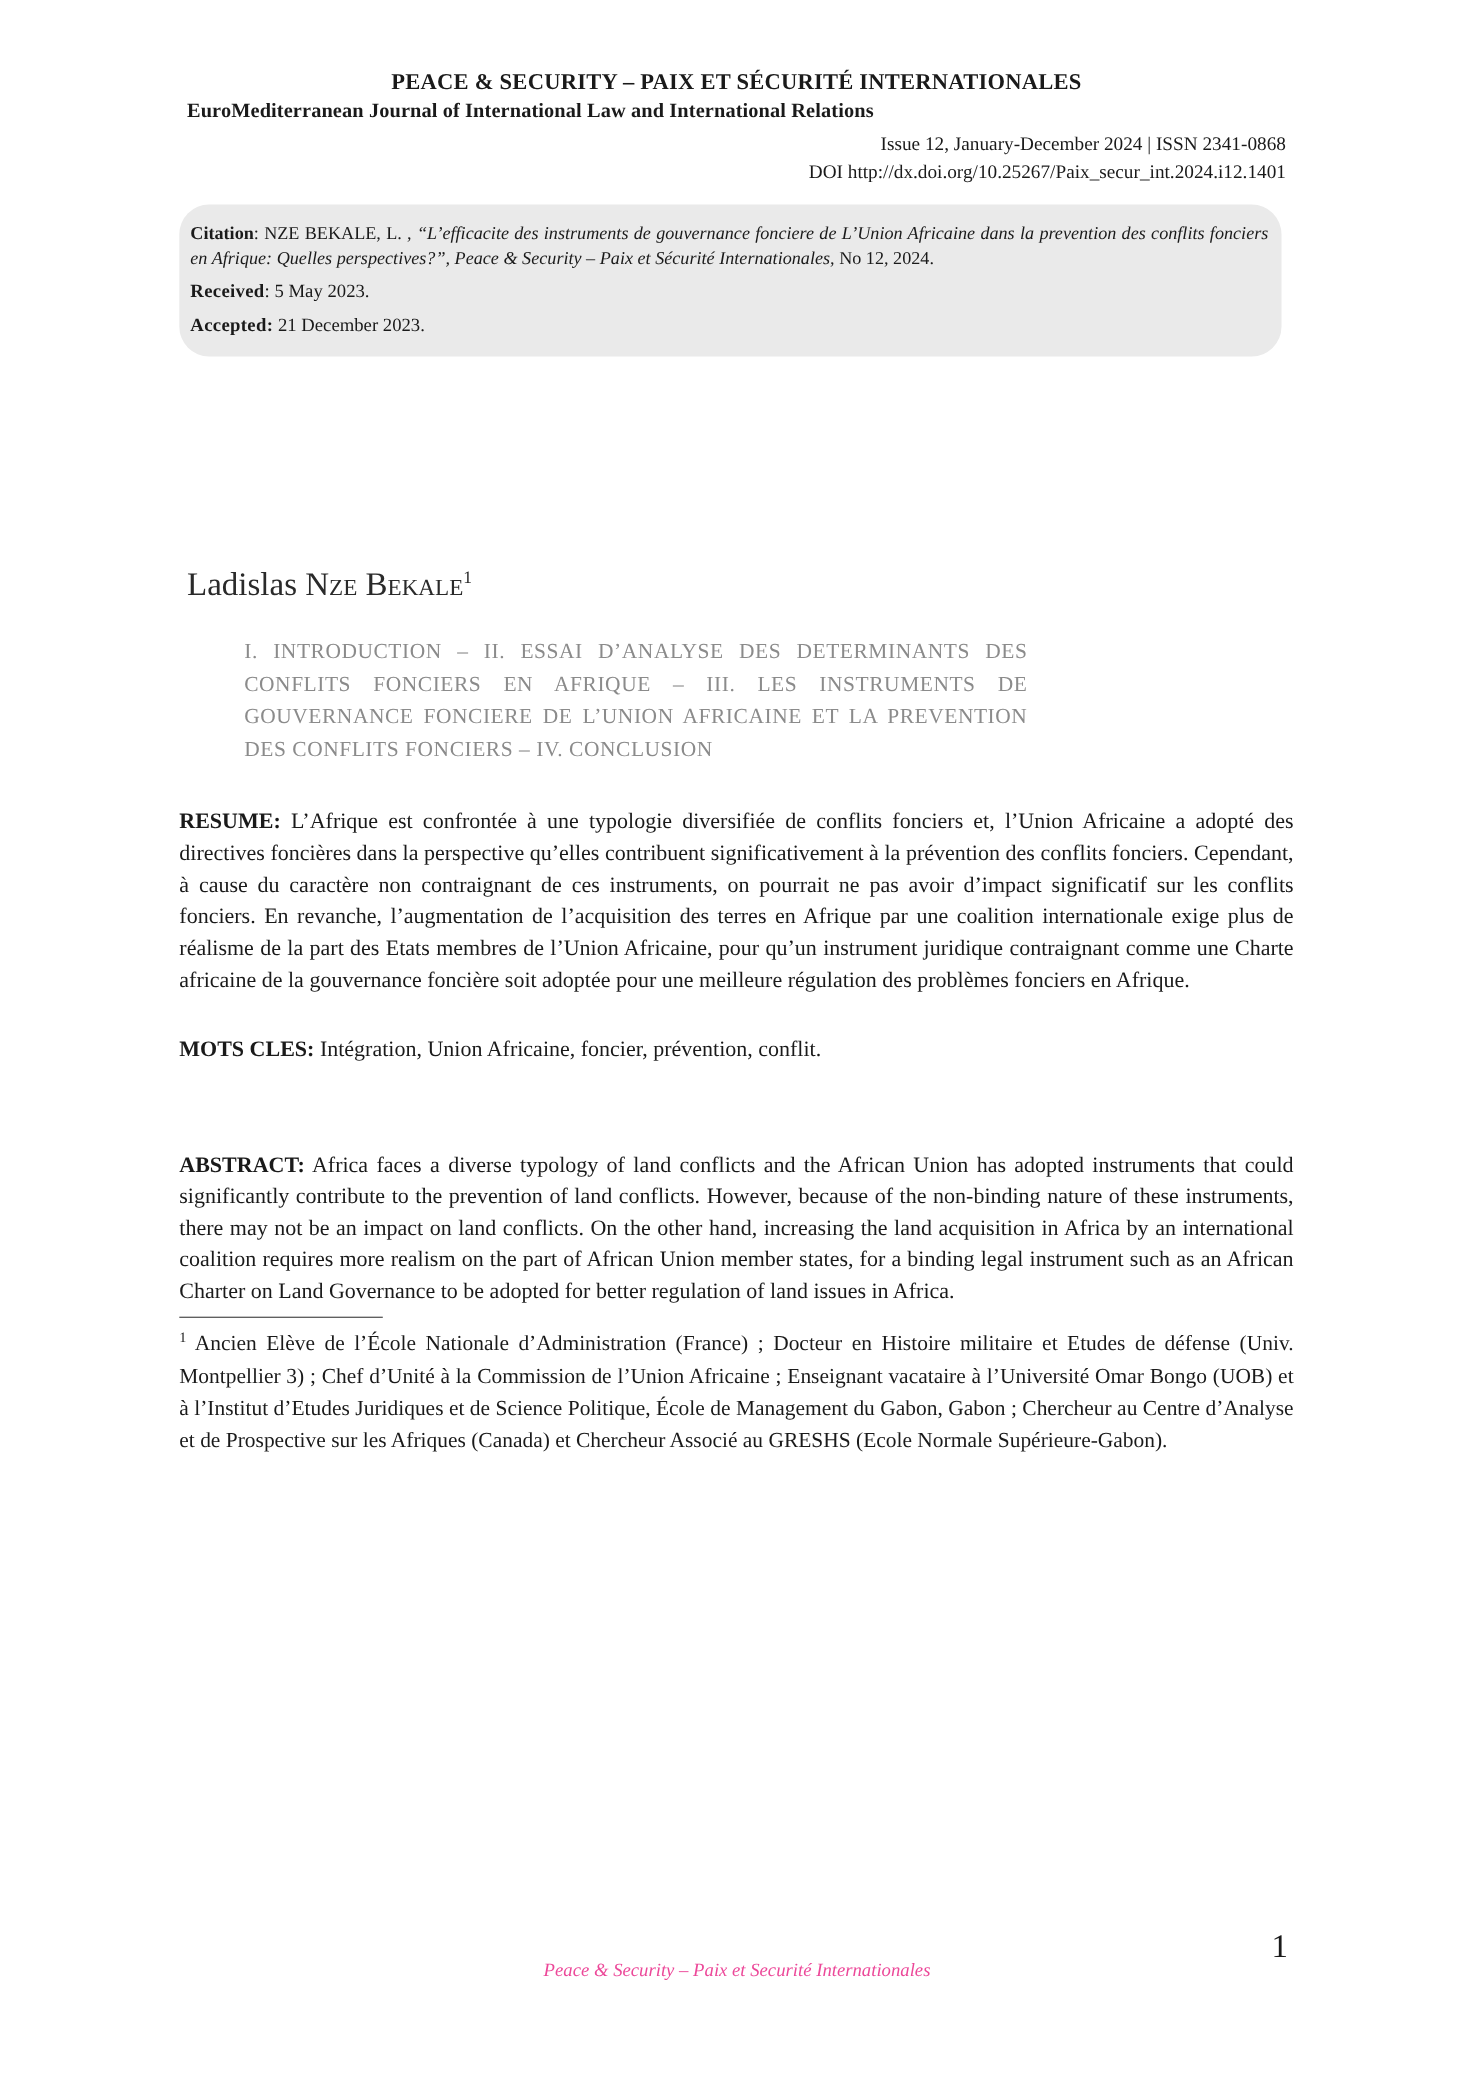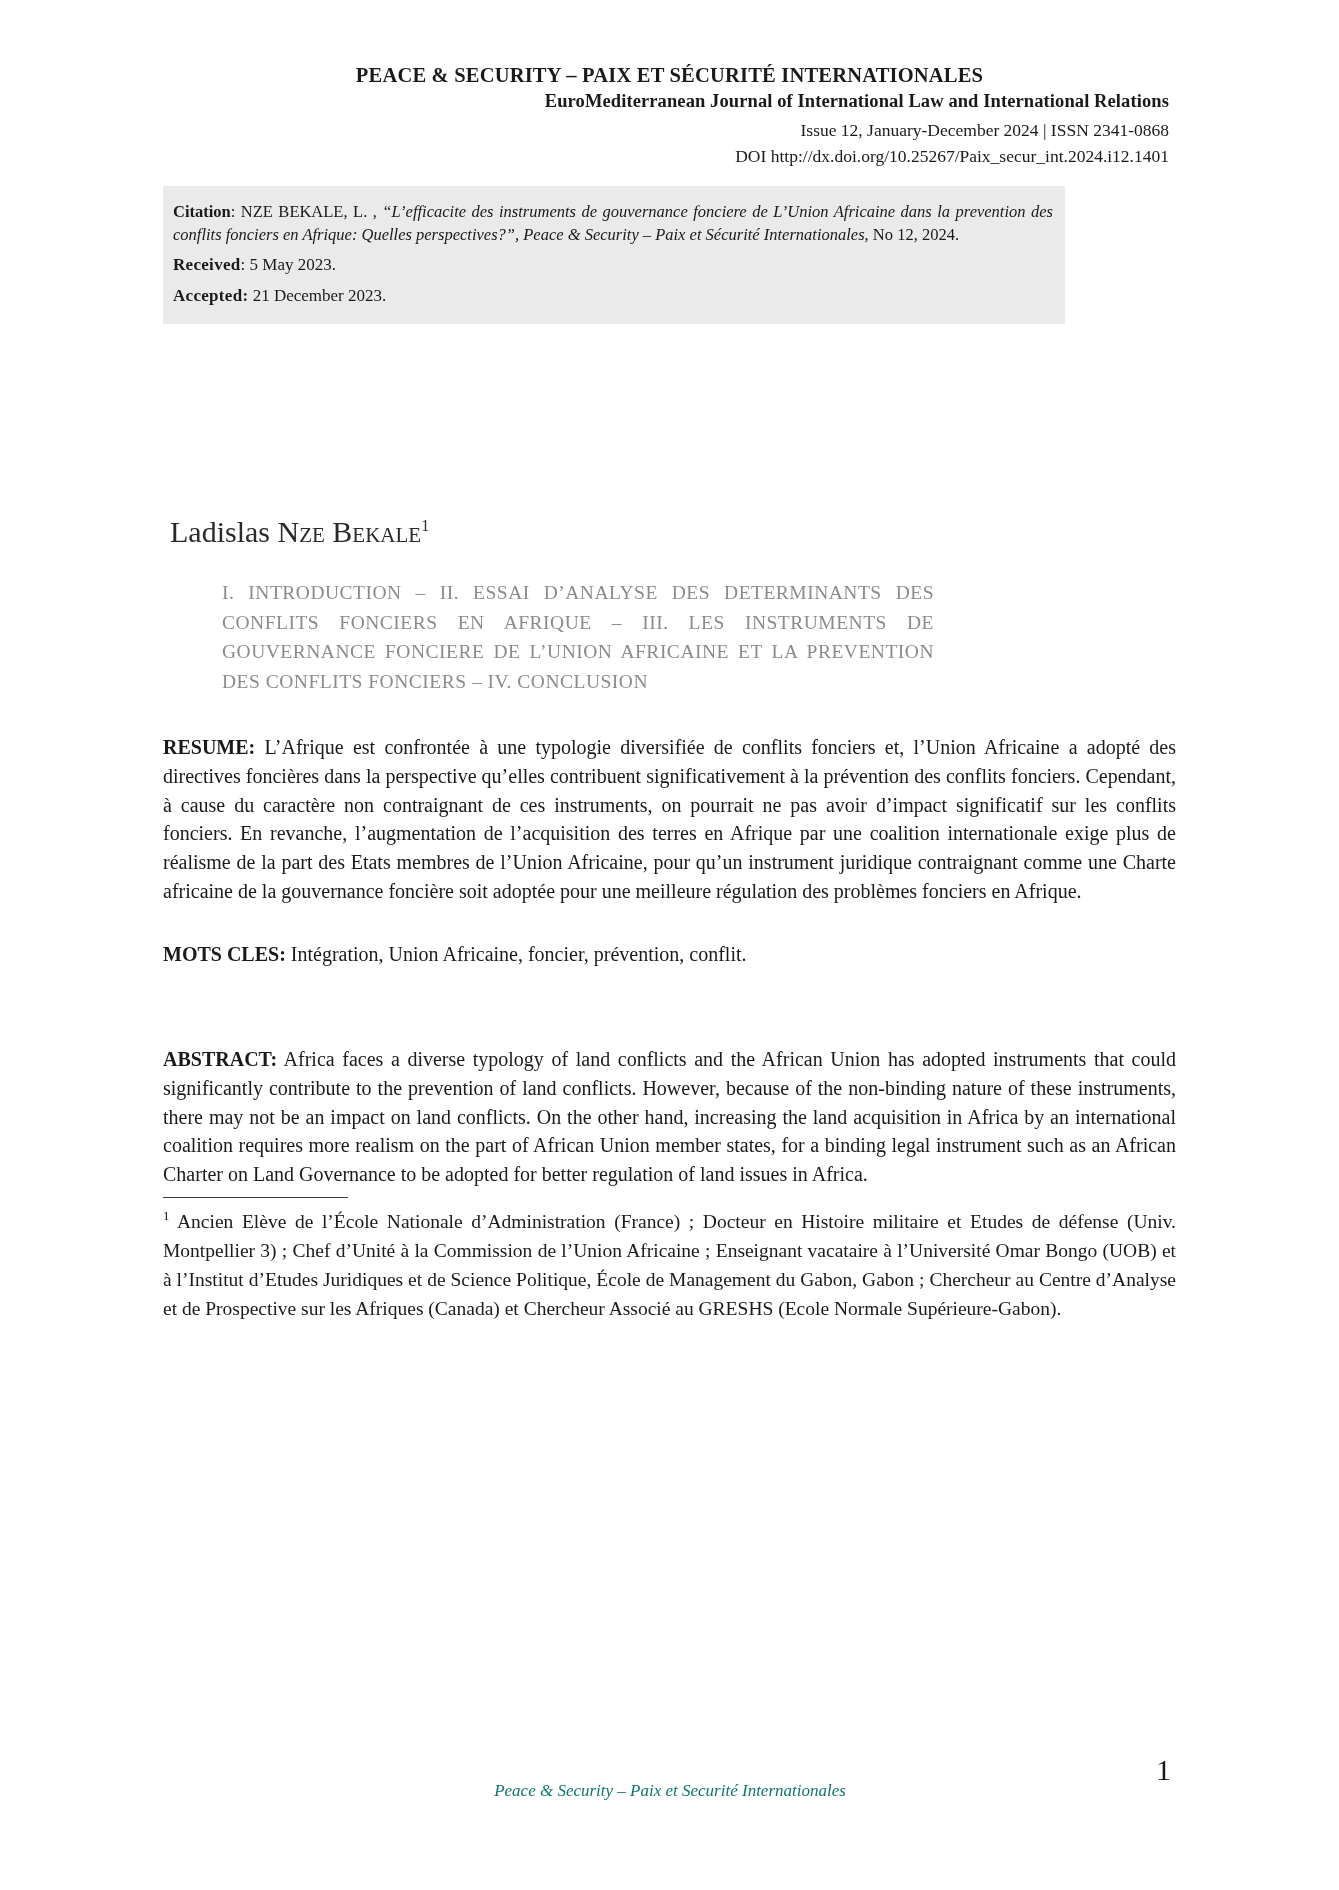--- a/index.html
+++ b/index.html
@@ -30,39 +30,40 @@
     font-weight: bold;
     font-size: 20.5px;
     letter-spacing: 0.2px;
     line-height: 1.32;
     text-align: center;
   }
   .mast-line2 {
     font-weight: bold;
     font-size: 18.5px;
     line-height: 1.38;
-    text-align: right;
+    text-align: left;
     letter-spacing: 0.1px;
   }
   .mast-line3, .mast-line4 {
     font-size: 17.5px;
     line-height: 1.5;
     text-align: right;
   }
   .mast-line3 { margin-top: 2px; }
 
   
   .citation-box {
     position: absolute;
     top: 186px;
     left: 163px;
-    width: 902px;
+    width: 1002px;
     background: #eaeaea;
     padding: 14px 12px 14px 10px;
     box-sizing: border-box;
+    border-radius: 27px;
   }
   .cit-line {
     font-size: 16.5px;
     line-height: 1.42;
     text-align: justify;
   }
   .cit-label { font-weight: bold; }
   .cit-ital { font-style: italic; }
   .cit-dates {
     font-size: 17px;
@@ -168,21 +169,21 @@
 
   
   .footer {
     position: absolute;
     bottom: 86px;
     left: 170px;
     width: 1000px;
     text-align: center;
     font-size: 17px;
     line-height: 1.52;
-    color: #0f766e;
+    color: #ec4899;
   }
   .footer .f-ital { font-style: italic; }
   .page-number {
     position: absolute;
     bottom: 103px;
     right: 168px;
     font-size: 30px;
     color: #1a1a1a;
   }
 </style>

